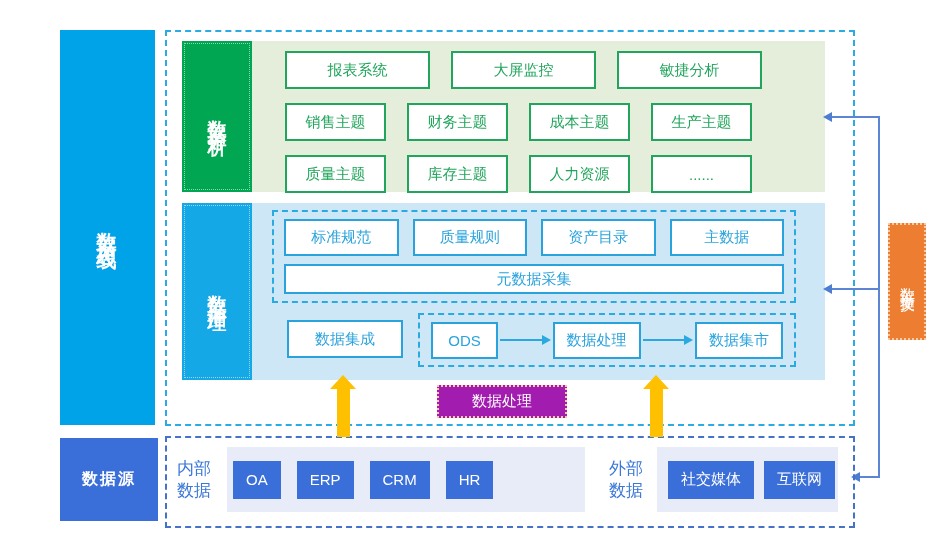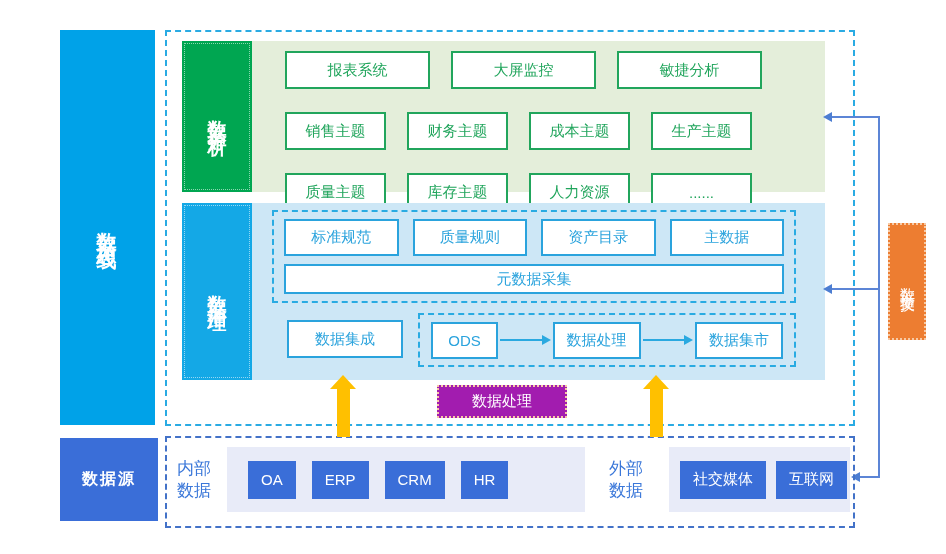--- a/index.html
+++ b/index.html
@@ -10,21 +10,21 @@
           writing-mode:vertical-rl;text-orientation:upright;letter-spacing:6px;}
 
   .bus-bar{position:absolute;left:60px;top:30px;width:95px;height:395px;background:#00a2e8;font-size:20px;}
 
   .outer-dash{position:absolute;left:165px;top:30px;width:686px;height:392px;border:2px dashed #2aabe3;}
 
   
   .analysis-label{position:absolute;left:182px;top:41px;width:70px;height:151px;background:#00a651;
                   font-size:19px;outline:1px dotted rgba(255,255,255,.55);outline-offset:-3px;}
   .analysis-panel{position:absolute;left:252px;top:41px;width:573px;height:151px;background:#e4eeda;
-                  display:flex;flex-direction:column;gap:23px;padding:10px 0 0 33px;box-sizing:border-box;}
+                  display:flex;flex-direction:column;gap:14px;padding:10px 0 0 33px;box-sizing:border-box;}
   .arow{display:flex;gap:21px;}
   .box-green{background:#fff;border:2px solid #21a55c;color:#21a55c;font-size:15px;height:34px;
              display:flex;align-items:center;justify-content:center;box-sizing:content-box;}
   .w-wide{width:141px;} .w-std{width:97px;}
 
   
   .gov-label{position:absolute;left:182px;top:203px;width:70px;height:177px;background:#14a8e6;
              font-size:19px;outline:1px dotted rgba(255,255,255,.55);outline-offset:-3px;}
   .gov-panel{position:absolute;left:252px;top:203px;width:573px;height:177px;background:#cde7f6;}
   .gov-dash-top{position:absolute;left:20px;top:7px;width:524px;height:93px;border:2px dashed #29abe2;
@@ -150,26 +150,26 @@
   <div class="left-head" style="left:823px;top:284px;"></div>
   <div class="hline" style="left:860px;top:476px;width:20px;"></div>
   <div class="left-head" style="left:851px;top:472px;"></div>
 
   <div class="source-box">
       <span>数据源</span>
     </div>
   <div class="source-dash"></div>
 
   <div class="group-label" style="left:174px;top:458px;">内部数据</div>
-  <div class="strip" style="left:227px;width:358px;padding-left:21px;box-sizing:border-box;">
+  <div class="strip" style="left:227px;width:358px;padding-left:6px;box-sizing:border-box;">
     <div class="box-royal">OA</div>
     <div class="box-royal">ERP</div>
     <div class="box-royal">CRM</div>
     <div class="box-royal">HR</div>
   </div>
 
   <div class="group-label" style="left:606px;top:458px;">外部数据</div>
-  <div class="strip" style="left:657px;width:181px;padding-left:11px;box-sizing:border-box;gap:10px;margin-left:12px;">
+  <div class="strip" style="left:657px;width:181px;padding-left:11px;box-sizing:border-box;gap:10px;">
     <div class="box-royal">社交媒体</div>
     <div class="box-royal">互联网</div>
   </div>
 
 </div>
 
 </body></html>

